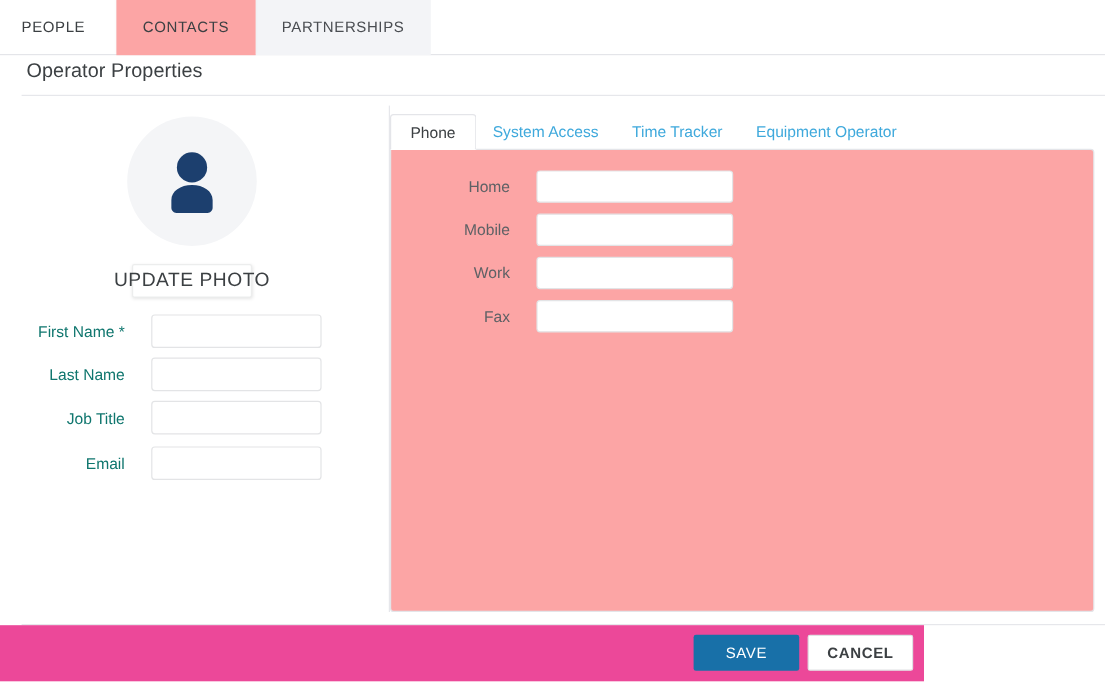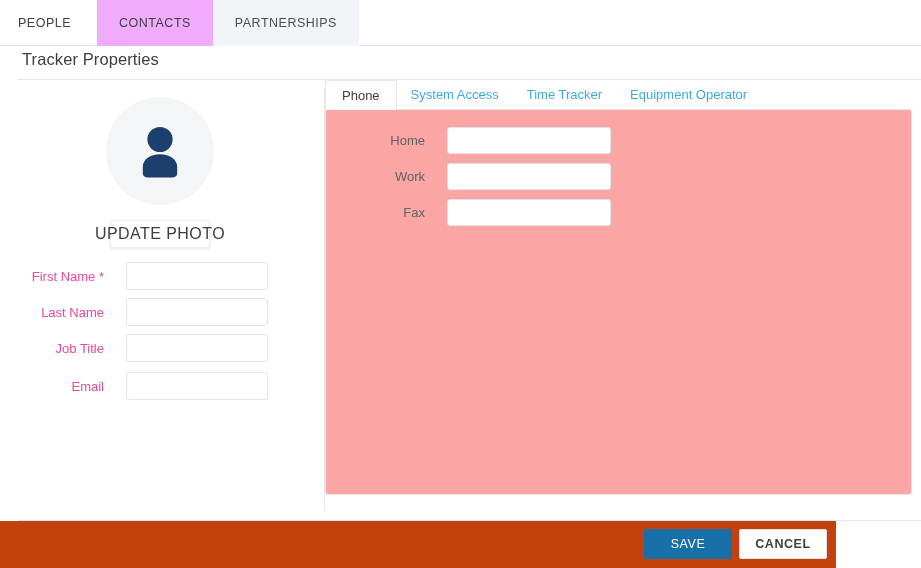--- a/index.html
+++ b/index.html
@@ -44,21 +44,21 @@
     color: #3c4043;
     padding: 0 22px;
     height: 46px;
     background: transparent;
     cursor: pointer;
     white-space: nowrap;
     user-select: none;
   }
   .top-tab.plain { padding-left: 18px; padding-right: 26px; }
   .top-tab.active {
-    background: #f0abfc;
+    background: #fca5a5;
     box-shadow: 0 -1px 2px rgba(0,0,0,0.045);
     position: relative;
     z-index: 3;
   }
   .top-tab.muted {
     background: #f3f4f7;
     color: #4a4d52;
     position: relative;
     z-index: 2;
   }
@@ -134,41 +134,41 @@
     align-items: center;
     height: 36px;
     margin-bottom: 0px;
   }
   .form-row + .form-row { margin-top: 0px; }
   .f-label {
     width: 126px;
     text-align: right;
     padding-right: 22px;
     font-size: 13px;
-    color: #ec4899;
+    color: #0f766e;
     white-space: nowrap;
   }
   .f-input {
     width: 142px;
     height: 28px;
     border: 1px solid #e3e4e6;
     border-radius: 3px;
     background: #ffffff;
     outline: none;
     font-size: 13px;
     color: #3c4043;
     padding: 0 7px;
     font-family: "Liberation Sans", sans-serif;
   }
   .spacer-row { height: 2px; }
 
   
   .right-pane {
     position: absolute;
-    left: 324px; top: 77px;
+    left: 324px; top: 92px;
     width: 597px; height: 422px;
   }
   .inner-tabs {
     position: absolute;
     left: 1px; top: 3px;
     display: flex;
     align-items: flex-end;
     height: 30px;
   }
   .inner-tab {
@@ -231,22 +231,22 @@
   
   .footer-divider {
     position: absolute;
     left: 18px; top: 520px;
     width: 903px; height: 1px;
     background: #e6e7eb;
   }
   .footer {
     position: absolute;
     left: 0; top: 521px;
-    width: 836px; height: 47px;
-    background: #c2410c;
+    width: 770px; height: 47px;
+    background: #ec4899;
   }
   .btn-save {
     position: absolute;
     right: 104px; top: 8px;
     width: 88px; height: 30px;
     background: #1870a8;
     color: #ffffff;
     border: none;
     border-radius: 2px;
     font-size: 12.5px;
@@ -275,21 +275,21 @@
 <div id="app">
 
   <div class="top-tabbar">
     <div class="top-tabs" id="top-tabs">
         <div class="top-tab plain">PEOPLE</div>
         <div class="top-tab active">CONTACTS</div>
         <div class="top-tab muted">PARTNERSHIPS</div>
       </div>
   </div>
 
-  <div class="page-title">Tracker Properties</div>
+  <div class="page-title">Operator Properties</div>
   <div class="title-divider"></div>
 
   <div class="body-divider"></div>
 
   <div class="left-pane">
 
     <div class="avatar">
       <span>
         <svg width="64" height="64" viewBox="0 0 64 64" aria-hidden="true">
           <circle cx="32" cy="20.5" r="12.6" fill="#1c3f6e"></circle>
@@ -326,20 +326,24 @@
         <div class="inner-tab active">Phone</div>
         <div class="inner-tab">System Access</div>
         <div class="inner-tab">Time Tracker</div>
         <div class="inner-tab">Equipment Operator</div>
       </div>
 
     <div class="tab-panel">
       <div class="phone-rows" id="phone-fields">
           <div class="form-row">
             <div class="p-label">Home</div>
+            <input type="text" class="p-input" value="" style="">
+          </div>
+          <div class="form-row">
+            <div class="p-label">Mobile</div>
             <input type="text" class="p-input" value="" style="">
           </div>
           <div class="form-row">
             <div class="p-label">Work</div>
             <input type="text" class="p-input" value="" style="">
           </div>
           <div class="form-row">
             <div class="p-label">Fax</div>
             <input type="text" class="p-input" value="" style="">
           </div>

